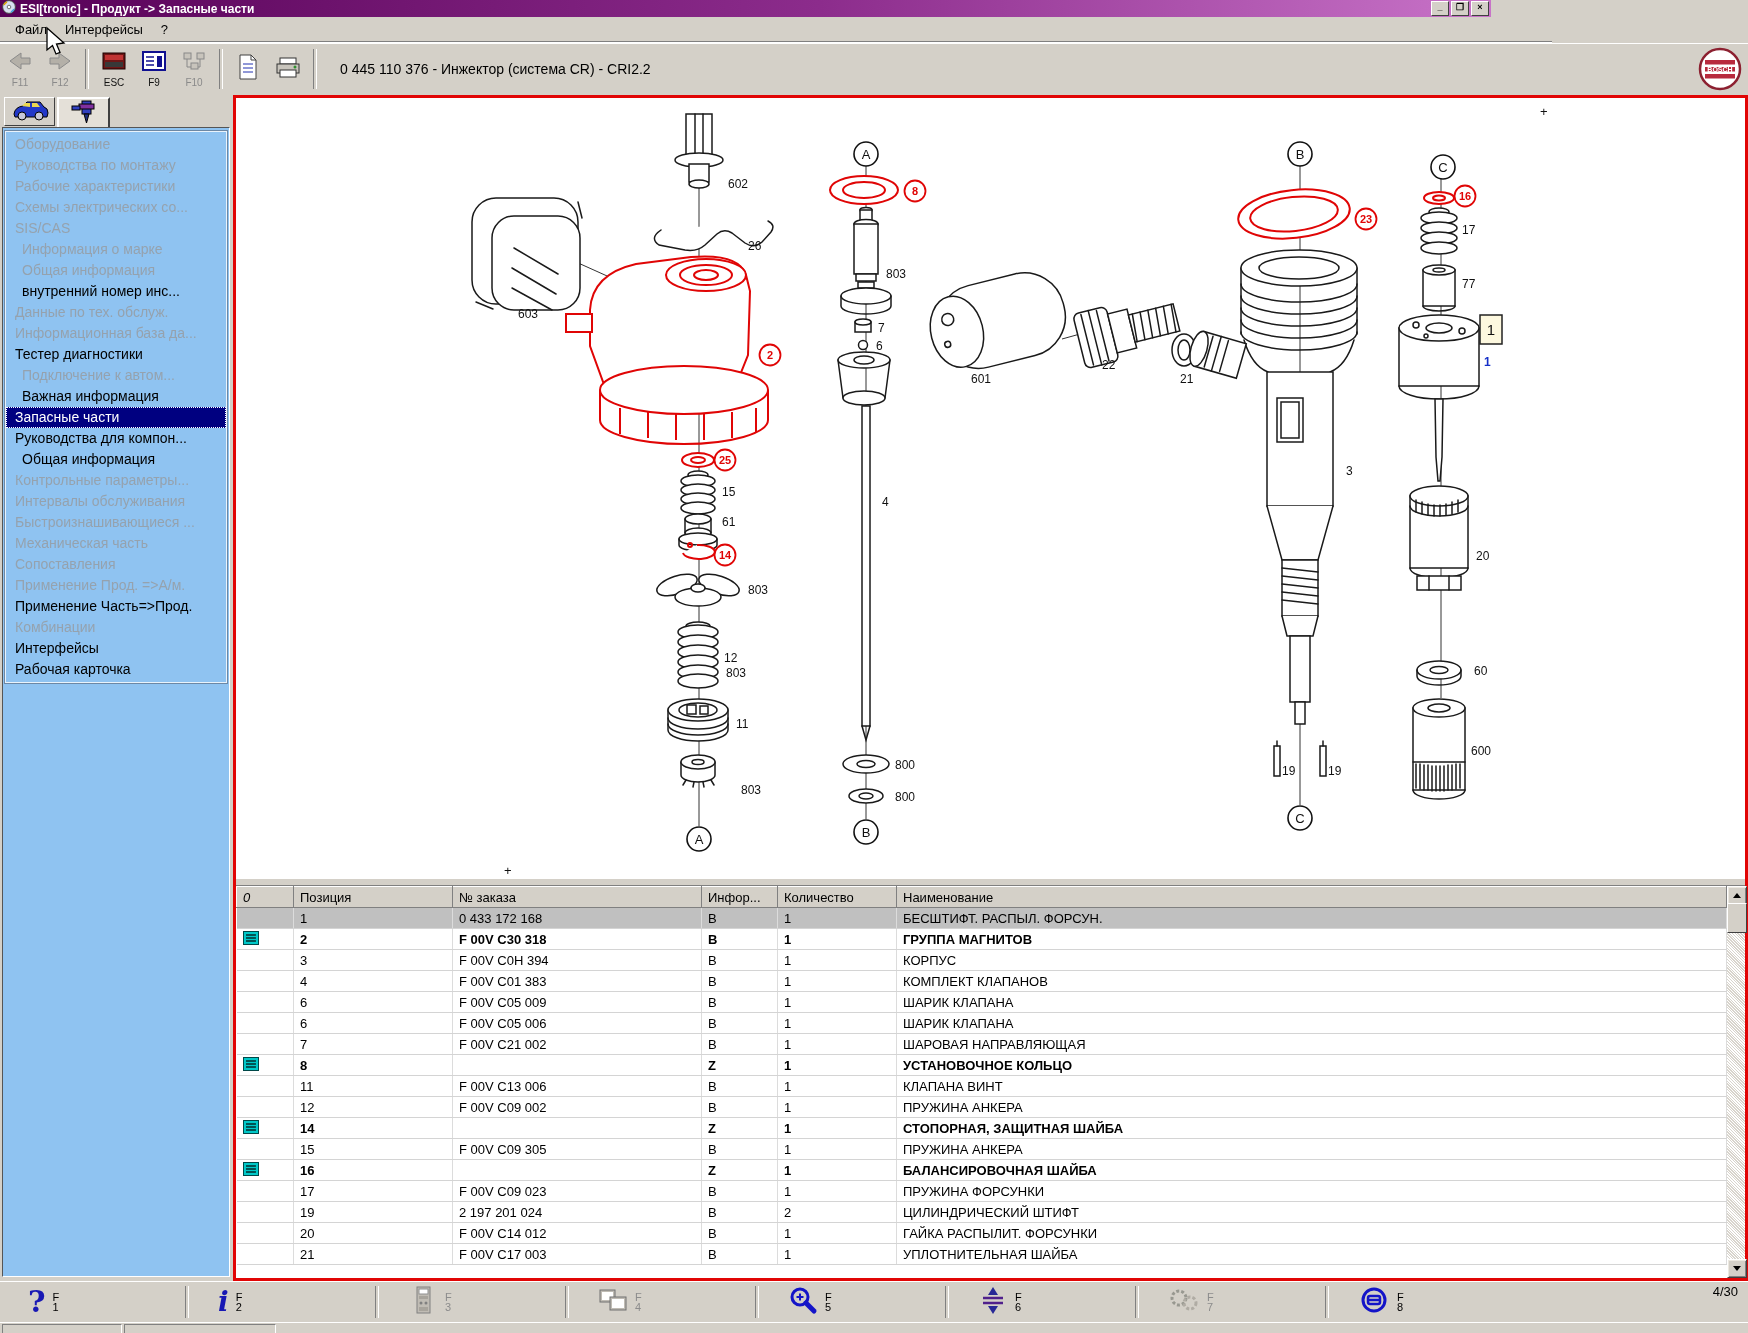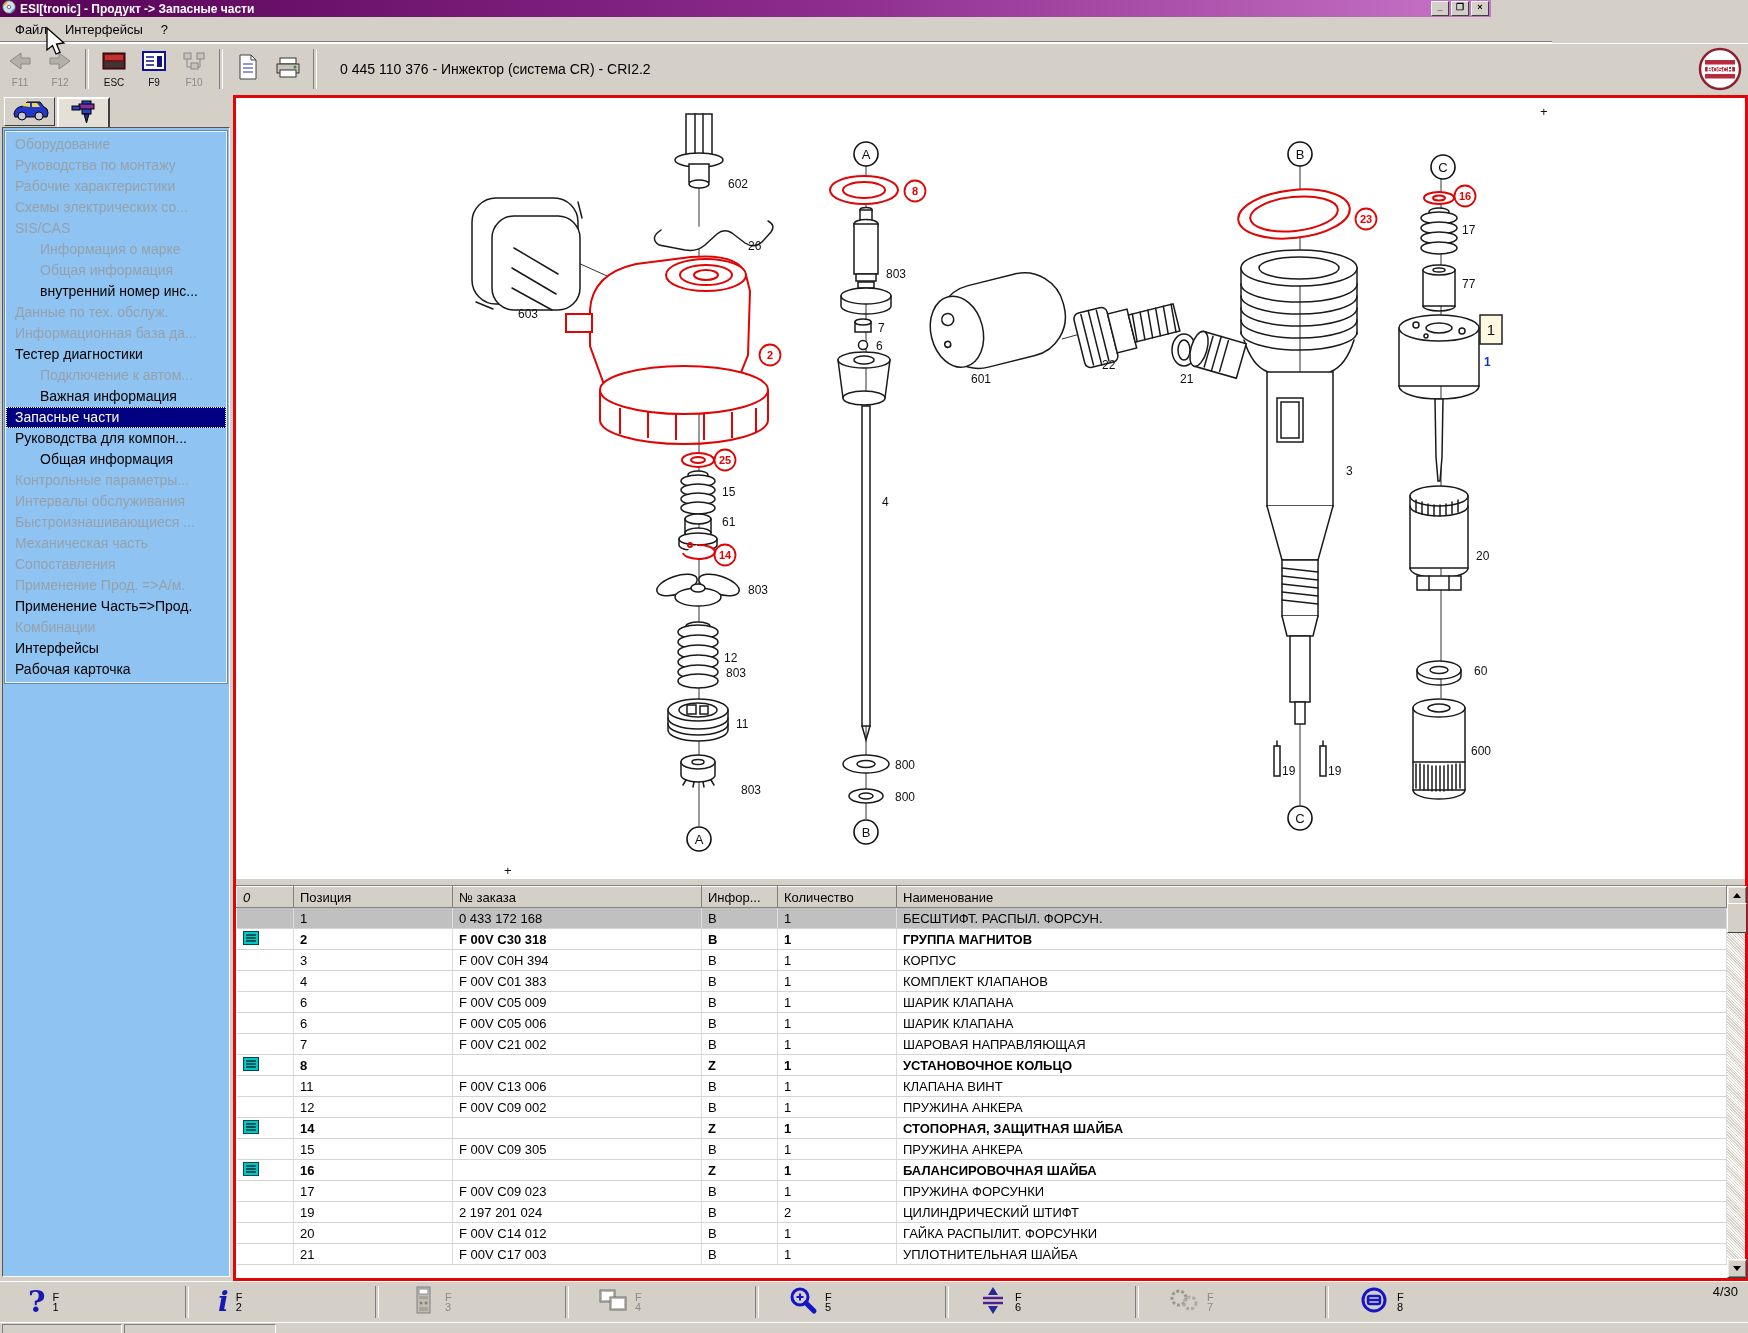--- a/index.html
+++ b/index.html
@@ -30,21 +30,21 @@
   #bosch-logo{position:absolute;right:6px;top:47px;}
 
   
   #sidebar{left:0;top:95px;width:233px;height:1186px;background:#d4d0c8;}
   #side-tabs{position:absolute;left:4px;top:2px;display:flex;}
   .side-tab{width:49px;height:27px;background:#d4d0c8;border:1px solid;border-color:#fff #404040 #404040 #fff;display:flex;align-items:center;justify-content:center;margin-right:2px;}
   .side-tab.active{background:#e4e0d8;border-width:2px;height:29px;}
   #side-list{position:absolute;left:2px;top:32px;width:228px;height:1150px;background:#8fc3f1;border:1px solid;border-color:#555 #fff #fff #555;box-sizing:border-box;overflow:hidden;}
   .side-group{margin:3px 2px 6px 2px;border:1px solid #e9f3fc;box-shadow:0 0 0 1px #6d88a5;padding:2px 0;}
   .side-item{font-size:14px;height:21px;line-height:21px;padding-left:9px;white-space:nowrap;color:#000;}
-  .side-item.indent{padding-left:34px;}
+  .side-item.indent{padding-left:16px;}
   .side-item.disabled{color:#95a2ae;}
   .side-item.selected{background:#000080;color:#fff;outline:1px dotted #fff;outline-offset:-1px;}
 
   
   #content{left:233px;top:95px;width:1515px;height:1186px;border:3px solid #e10505;background:#fff;box-sizing:border-box;}
   #diagram{position:absolute;left:0;top:0;width:1509px;height:780px;background:#fff;}
   #splitter{position:absolute;left:0;top:780px;width:1509px;height:8px;background:#d4d0c8;border-top:1px solid #fff;border-bottom:1px solid #808080;box-sizing:border-box;}
   #table-wrap{position:absolute;left:0;top:788px;width:1509px;height:392px;background:#fff;overflow:hidden;}
   table#parts{border-collapse:collapse;table-layout:fixed;width:1491px;}
   #parts th{height:21px;background:#d4d0c8;font-size:13px;font-weight:normal;text-align:left;padding:0 6px;border:1px solid;border-color:#ffffff #808080 #808080 #ffffff;box-sizing:border-box;white-space:nowrap;overflow:hidden;}

